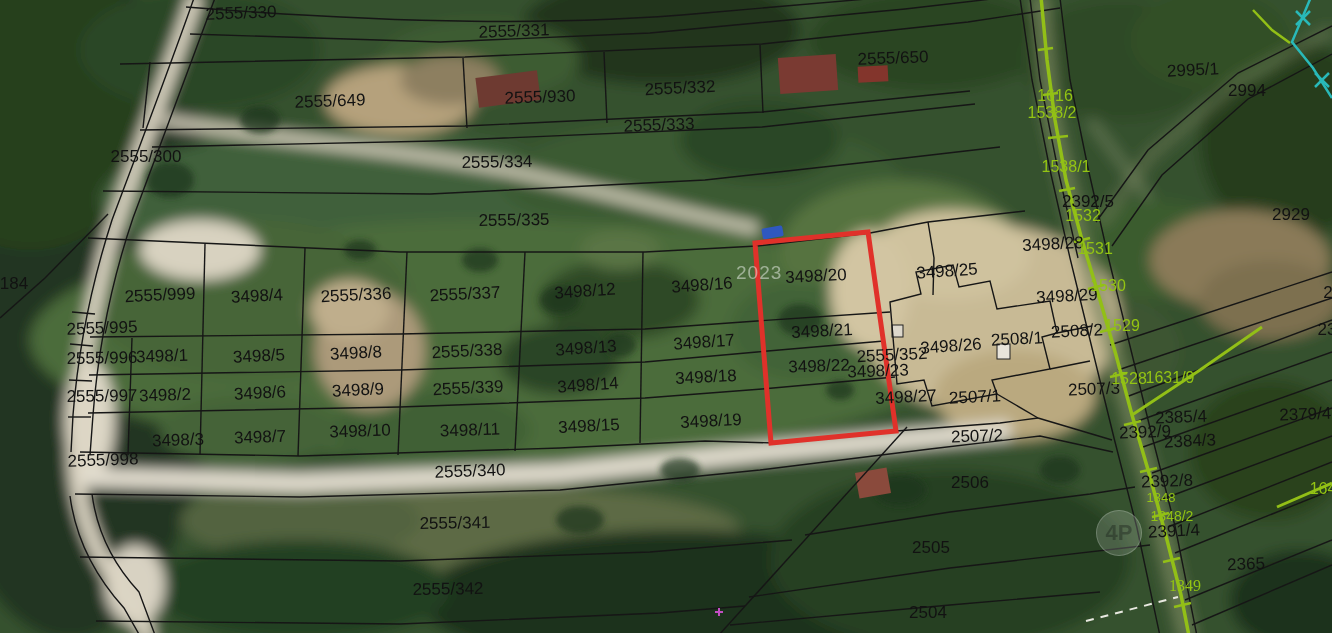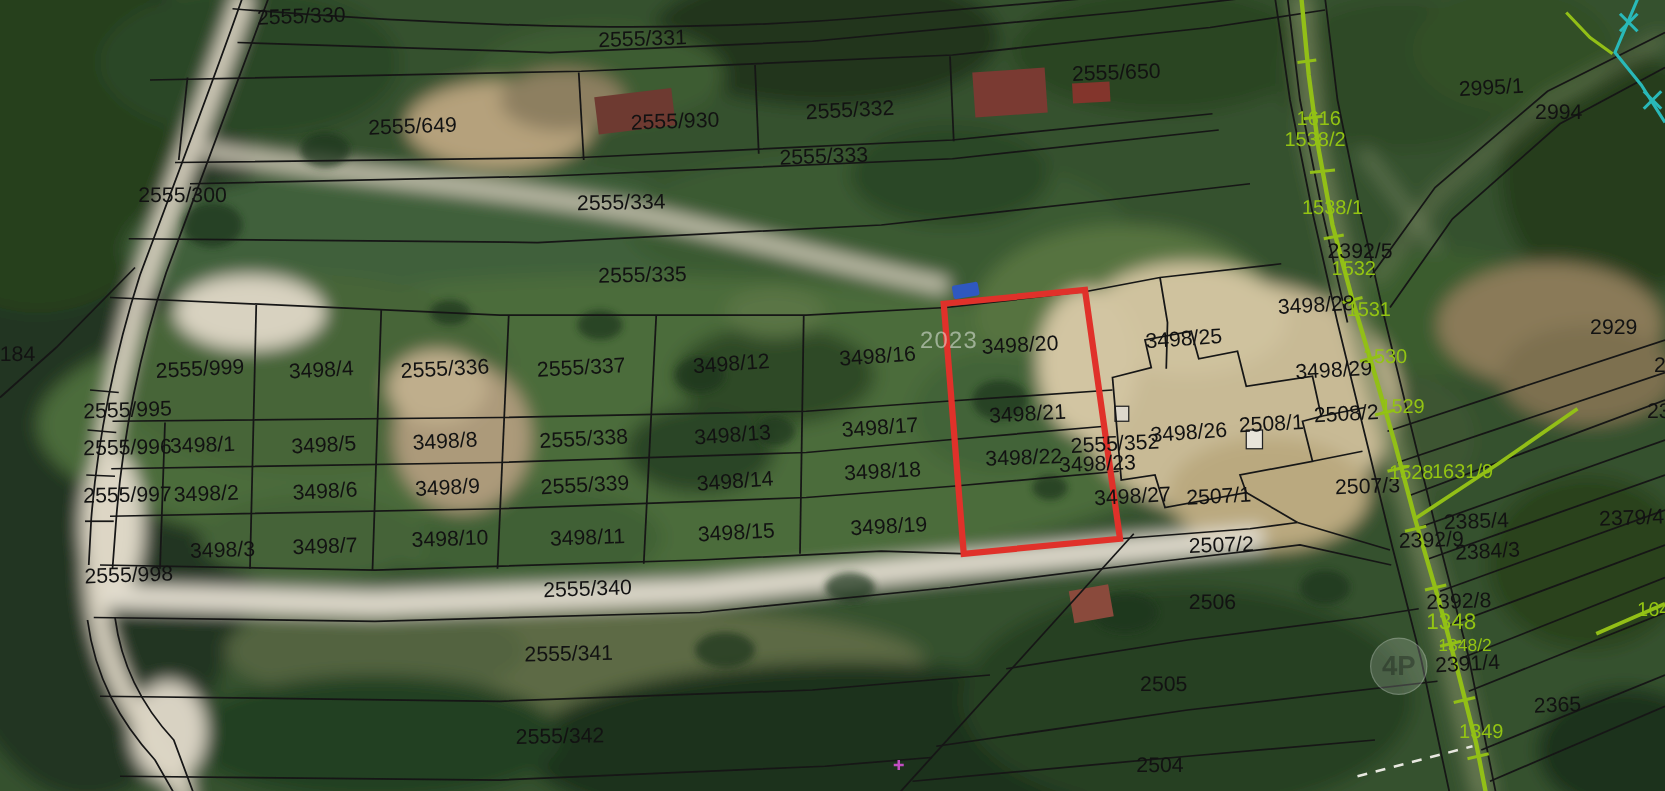--- a/index.html
+++ b/index.html
@@ -222,21 +222,21 @@
       <div class="lbl k" style="left: 540px; top: 97px; --r: -2deg;">2555/930</div>
       <div class="lbl k" style="left: 680px; top: 88px; --r: -3deg;">2555/332</div>
       <div class="lbl k" style="left: 893px; top: 58px; --r: -2deg;">2555/650</div>
       <div class="lbl k" style="left: 1193px; top: 70px; --r: -3deg;">2995/1</div>
       <div class="lbl k" style="left: 1247px; top: 90px; --r: 0deg;">2994</div>
       <div class="lbl k" style="left: 659px; top: 125px; --r: -2deg;">2555/333</div>
       <div class="lbl k" style="left: 146px; top: 156px; --r: 0deg;">2555/300</div>
       <div class="lbl k" style="left: 497px; top: 162px; --r: -1deg;">2555/334</div>
       <div class="lbl k" style="left: 514px; top: 220px; --r: -1deg;">2555/335</div>
       <div class="lbl k" style="left: 1088px; top: 201px; --r: 0deg;">2392/5</div>
-      <div class="lbl k" style="left: 1291px; top: 214px; margin-top: 48px; --r: 0deg;">2929</div>
+      <div class="lbl k" style="left: 1291px; top: 214px; --r: 0deg;">2929</div>
       <div class="lbl k" style="left: 1053px; top: 244px; --r: -3deg;">3498/28</div>
       <div class="lbl k" style="left: 160px; top: 295px; --r: -3deg;">2555/999</div>
       <div class="lbl k" style="left: 257px; top: 296px; --r: -3deg;">3498/4</div>
       <div class="lbl k" style="left: 356px; top: 295px; --r: -3deg;">2555/336</div>
       <div class="lbl k" style="left: 465px; top: 294px; --r: -3deg;">2555/337</div>
       <div class="lbl k" style="left: 585px; top: 291px; --r: -4deg;">3498/12</div>
       <div class="lbl k" style="left: 702px; top: 285px; --r: -4deg;">3498/16</div>
       <div class="lbl k" style="left: 816px; top: 276px; --r: -3deg;">3498/20</div>
       <div class="lbl k" style="left: 947px; top: 271px; --r: -4deg;">3498/25</div>
       <div class="lbl k" style="left: 1067px; top: 296px; --r: -3deg;">3498/29</div>
@@ -291,23 +291,23 @@
       <div class="lbl k" style="left: 1327px; top: 329px; --r: 0deg;">23</div>
       <div class="lbl g" style="left: 1055px; top: 96px; text-align: center; --r: 0deg;">1616</div>
       <div class="lbl g" style="left: 1052px; top: 113px; --r: 0deg;">1538/2</div>
       <div class="lbl g" style="left: 1066px; top: 167px; --r: 0deg;">1538/1</div>
       <div class="lbl g" style="left: 1083px; top: 216px; --r: 0deg;">1532</div>
       <div class="lbl g" style="left: 1095px; top: 249px; --r: 0deg;">1531</div>
       <div class="lbl g" style="left: 1108px; top: 286px; --r: 0deg;">1530</div>
       <div class="lbl g" style="left: 1122px; top: 326px; --r: 0deg;">1529</div>
       <div class="lbl g" style="left: 1129px; top: 379px; --r: 0deg;">1528</div>
       <div class="lbl g" style="left: 1170px; top: 378px; text-align: right; --r: 0deg;">1631/9</div>
-      <div class="lbl g" style="left: 1161px; top: 497px; --r: 0deg; font-size: 18px;">1348</div>
+      <div class="lbl g" style="left: 1161px; top: 497px; --r: 0deg; font-size: 13px;">1348</div>
       <div class="lbl g" style="left: 1172px; top: 516px; --r: 0deg; font-size: 14px;">1348/2</div>
-      <div class="lbl g" style="left: 1185px; top: 586px; --r: 0deg;">1349</div>
+      <div class="lbl g" style="left: 1185px; top: 586px; font-family: Liberation Serif, serif; --r: 0deg;">1349</div>
       <div class="lbl g" style="left: 1323px; top: 489px; --r: 0deg;">164</div>
     </div>
 
   <div class="wm" id="wm-year">2023</div>
   <div class="wm" id="wm-logo">
     <span>4P</span>
   </div>
 </div>
 
 </body></html>

